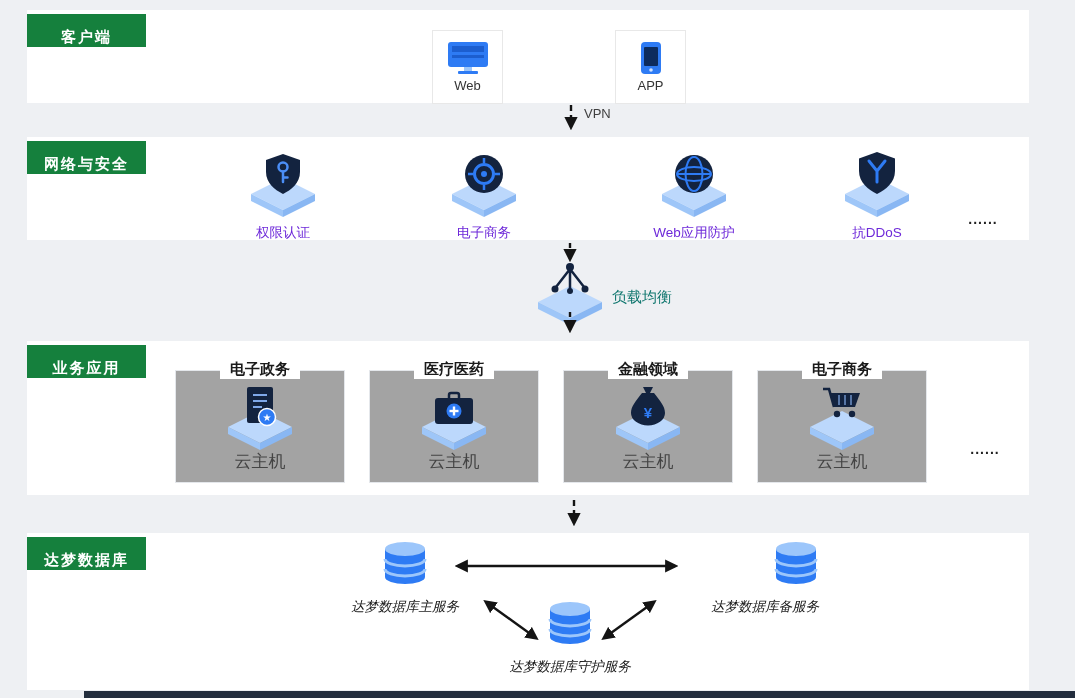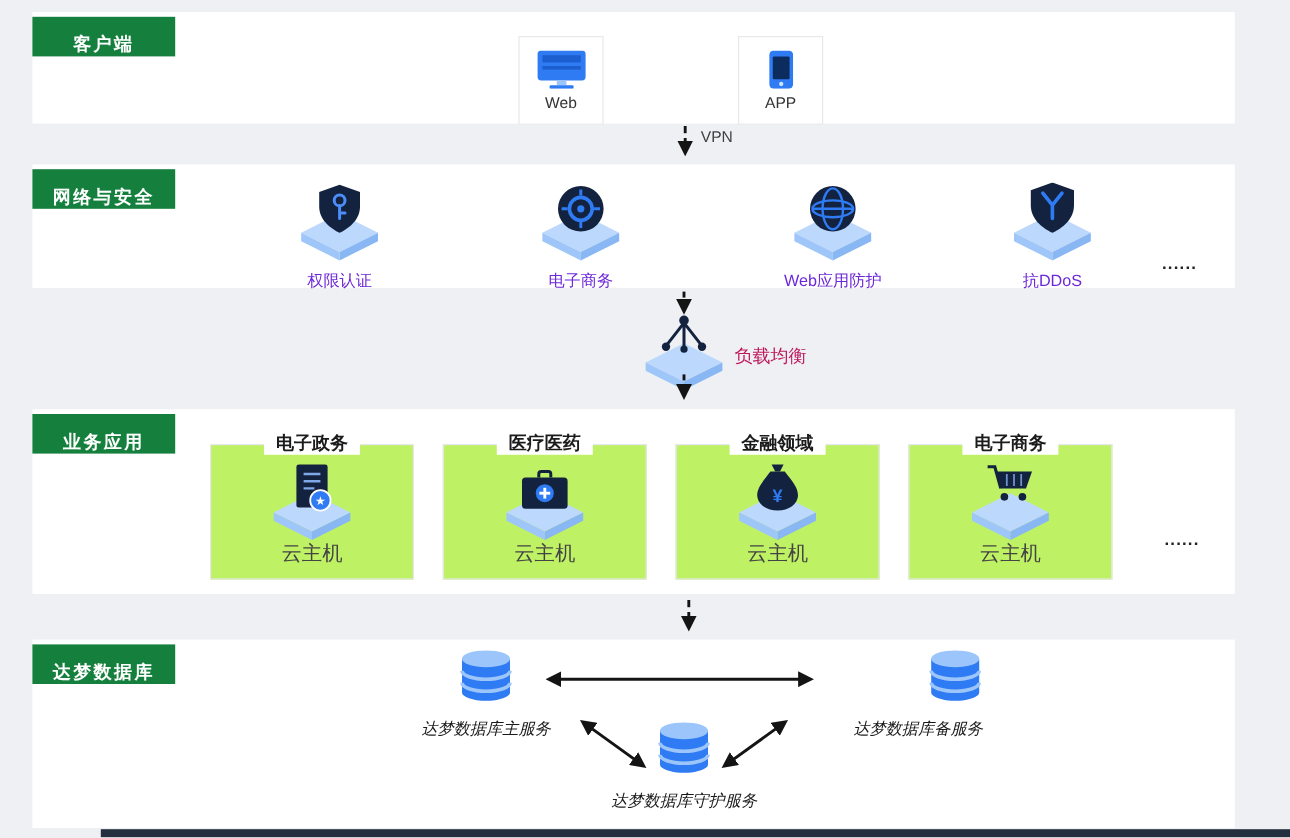--- a/index.html
+++ b/index.html
@@ -37,27 +37,27 @@
   .sec-item.i1 { left:382px; }
   .sec-item.i2 { left:592px; }
   .sec-item.i3 { left:775px; }
 
   .ellipsis { position:absolute; font-size:14px; font-weight:bold; color:#222; letter-spacing:1px; }
   .ellipsis.sec { left:916px; top:74px; width:80px; text-align:center; }
   .ellipsis.biz { left:918px; top:100px; width:80px; text-align:center; }
 
   
   .lb-icon { position:absolute; left:528px; top:260px; }
-  .lb-label { position:absolute; left:612px; top:288px; font-size:15px; color:#be185d; }
+  .lb-label { position:absolute; left:612px; top:288px; font-size:15px; color:#0f766e; }
   .vpn-label { position:absolute; left:584px; top:106px; font-size:13px; color:#404040; }
 
   
   .biz-card {
     position:absolute; top:29px; width:170px; height:113px;
-    background:#bef264; border:1px solid #e4e7eb;
+    background:#a3a3a3; border:1px solid #e4e7eb;
   }
   .biz-card.c0 { left:148px; }
   .biz-card.c1 { left:342px; }
   .biz-card.c2 { left:536px; }
   .biz-card.c3 { left:730px; }
   .biz-title {
     position:absolute; top:-11px; left:50%; transform:translateX(-50%);
     background:#fff; padding:0 10px; font-size:15px; font-weight:bold;
     color:#1b1b1b; white-space:nowrap;
   }

